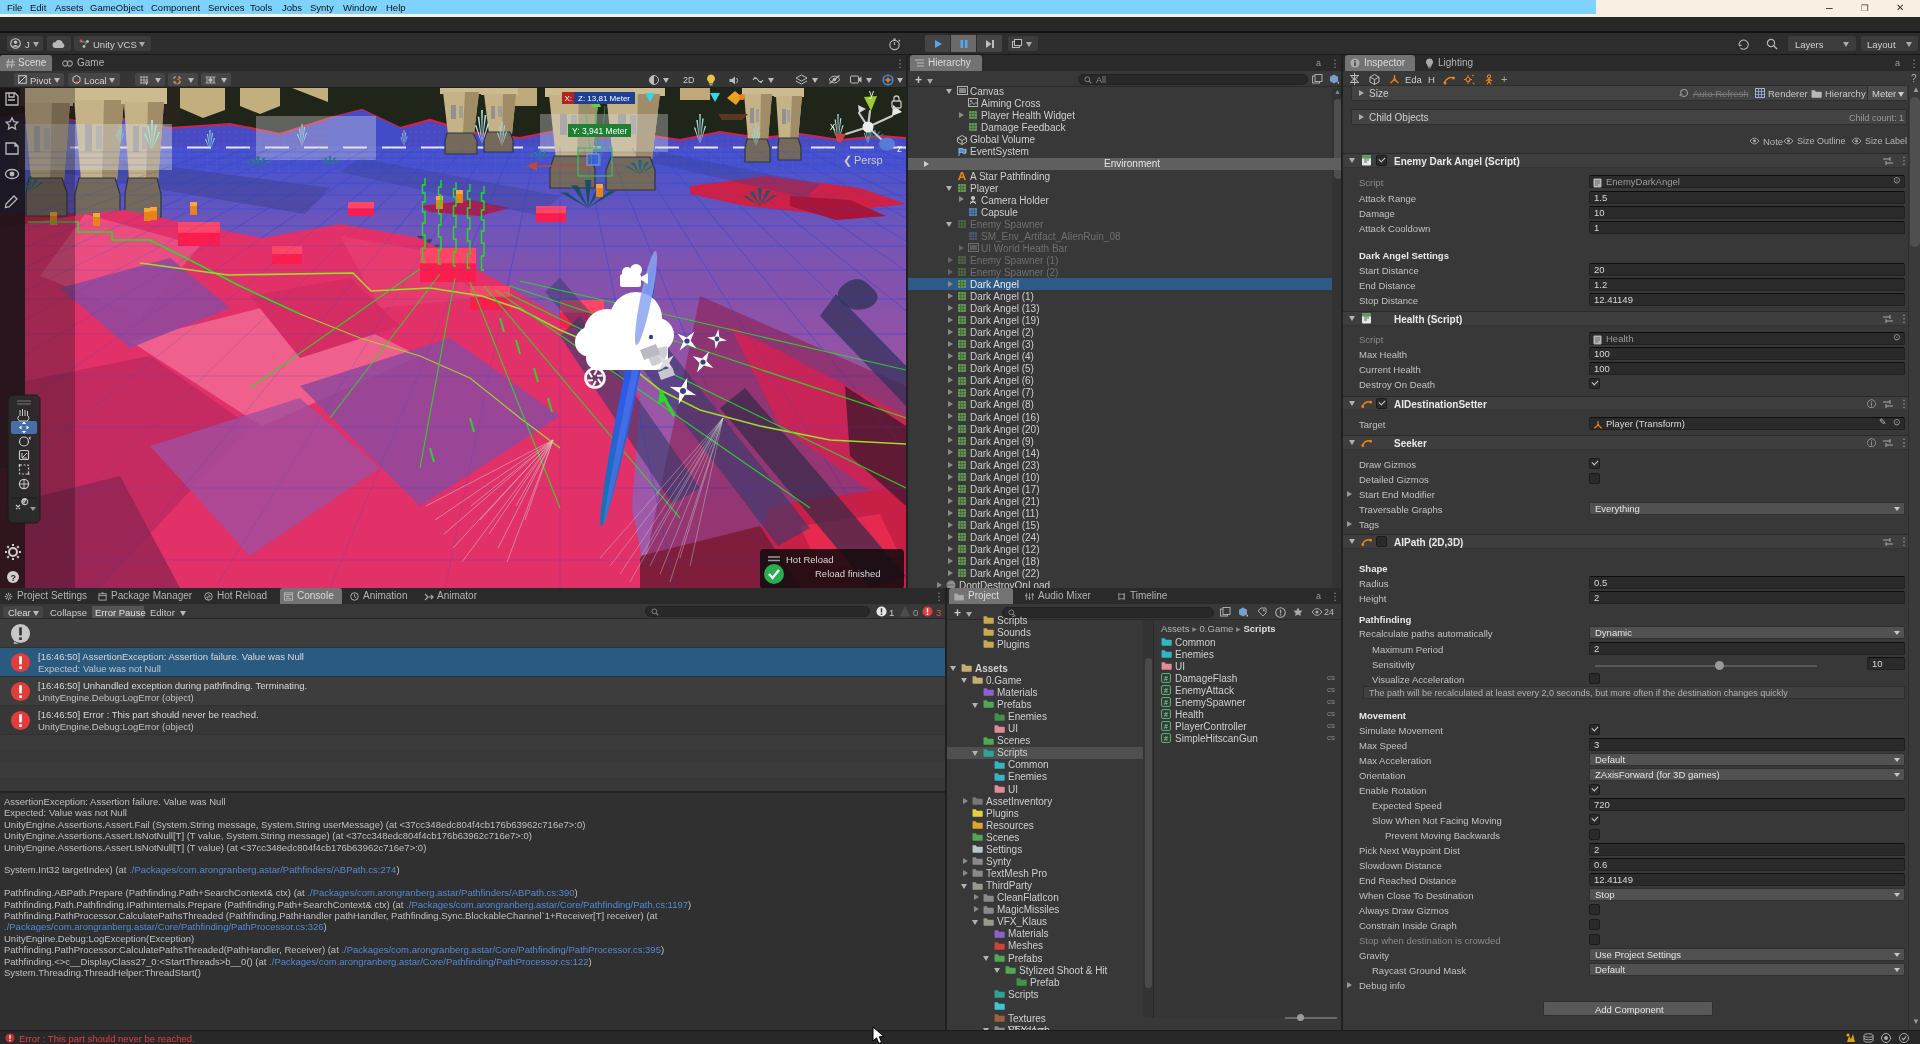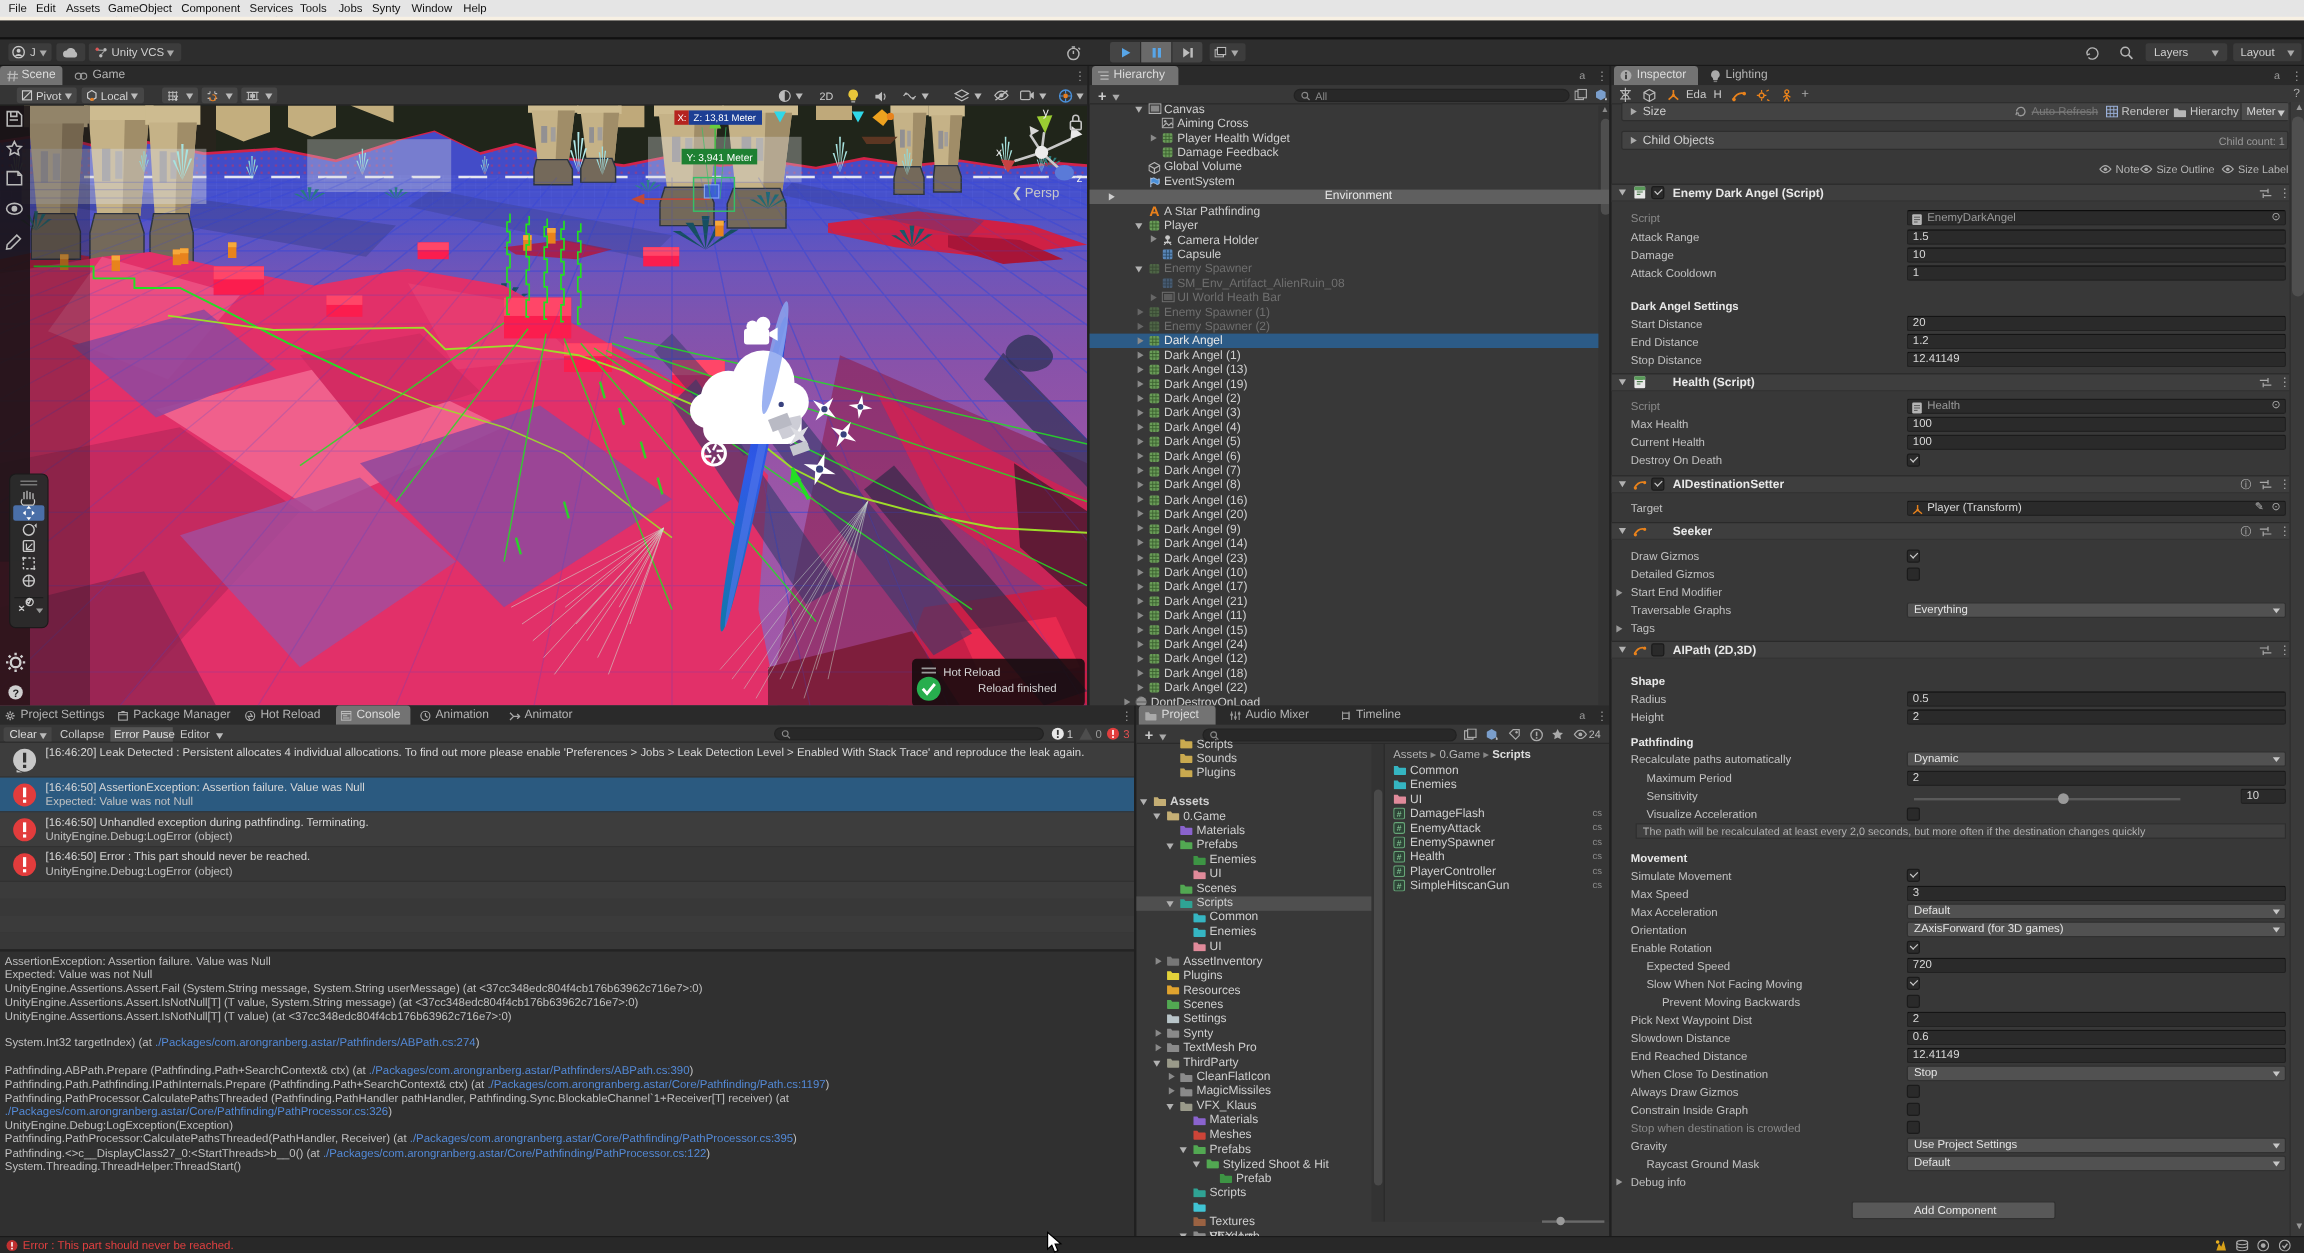--- a/index.html
+++ b/index.html
@@ -21,21 +21,21 @@
 </style></head><body>
 <div class="a" style="left:0;top:0;width:1920px;height:17px;background:#f7f0e3">
     <svg class="ic" style="left:4px;top:3px" width="11" height="11" viewBox="0 0 24 24">
       <path fill="#1d1d1d" d="M12 1 L21.5 6.5 v11 L12 23 2.5 17.5 v-11 Z M12 4 6 7.5 12 11 18 7.5 Z M5 9.5 v6 l5 4 v-6.7 Z M19 9.5 l-5 3.3 v6.7 l5 -4 Z"></path>
     </svg>
     <span class="tx" style="left:17px;top:4px;font-size:9px;color:#1c1c1c">FPSWild3D - Gameplay - Windows, Mac, Linux - Unity 2022.3.62f2 &lt;DX11&gt;</span>
     <span class="tx" style="left:1826px;top:1px;color:#333;font-size:12px">–</span>
     <span class="tx" style="left:1861px;top:3px;color:#333;font-size:8.5px">❐</span>
     <span class="tx" style="left:1896px;top:2px;color:#333;font-size:10px">✕</span>
   </div>
-<div class="a" style="left:0;top:0;width:1920px;height:14px;background:#e5e5e5">
+<div class="a" style="left:0;top:0;width:1596px;height:14px;background:#7dd3fc">
     <span class="tx" style="left:7px;top:1.5px;font-size:9.5px;color:#111">File</span>
     <span class="tx" style="left:30px;top:1.5px;font-size:9.5px;color:#111">Edit</span>
     <span class="tx" style="left:55px;top:1.5px;font-size:9.5px;color:#111">Assets</span>
     <span class="tx" style="left:90px;top:1.5px;font-size:9.5px;color:#111">GameObject</span>
     <span class="tx" style="left:151px;top:1.5px;font-size:9.5px;color:#111">Component</span>
     <span class="tx" style="left:208px;top:1.5px;font-size:9.5px;color:#111">Services</span>
     <span class="tx" style="left:250px;top:1.5px;font-size:9.5px;color:#111">Tools</span>
     <span class="tx" style="left:282px;top:1.5px;font-size:9.5px;color:#111">Jobs</span>
     <span class="tx" style="left:310px;top:1.5px;font-size:9.5px;color:#111">Synty</span>
     <span class="tx" style="left:343px;top:1.5px;font-size:9.5px;color:#111">Window</span>
@@ -956,21 +956,20 @@
       <rect x="5.2" y="8.2" width="1.6" height="1.6" fill="#fff"></rect>
     </svg>
     <span class="tx" style="left:936px;top:19px;font-size:9.5px;color:#e05050">3</span>
     <div class="a" style="left:0;top:31px;width:945px;height:29px;background:#3d3d3d;border-bottom:1px solid #313131"></div>
     <svg class="ic" style="left:10px;top:35px" width="21" height="21" viewBox="0 0 22 22">
       <circle cx="11" cy="11" r="10" fill="#c8c8c8"></circle>
       <rect x="9.6" y="4.5" width="2.8" height="8.5" fill="#333"></rect>
       <rect x="9.6" y="15" width="2.8" height="2.8" fill="#333"></rect>
       <path d="M4 19.5 L9 21.8 H4 Z" fill="#c8c8c8"></path>
     </svg>
-    <span class="tx" style="left:38px;top:34px;font-size:9.5px;color:#d8d8d8">[16:46:20] Leak Detected : Persistent allocates 4 individual allocations. To find out more please enable 'Preferences &gt; Jobs &gt; Leak Detection Level &gt; Enabled With Stack Trace' and reproduce the leak again.</span>
     <div class="a" style="left:0;top:60px;width:945px;height:29px;background:#2b5a80;border-bottom:1px solid #313131"></div>
     <svg class="ic" style="left:10px;top:64px" width="21" height="21" viewBox="0 0 22 22">
       <circle cx="11" cy="11" r="10" fill="#e23c3c"></circle>
       <rect x="9.6" y="4.5" width="2.8" height="8.5" fill="#fff"></rect>
       <rect x="9.6" y="15" width="2.8" height="2.8" fill="#fff"></rect>
     </svg>
     <span class="tx" style="left:38px;top:63px;font-size:9.5px;color:#d8d8d8">[16:46:50] AssertionException: Assertion failure. Value was Null</span>
     <span class="tx" style="left:38px;top:75px;font-size:9.5px;color:#c2c2c2">Expected: Value was not Null</span>
     <div class="a" style="left:0;top:89px;width:945px;height:29px;background:#3d3d3d;border-bottom:1px solid #313131"></div>
     <svg class="ic" style="left:10px;top:93px" width="21" height="21" viewBox="0 0 22 22">

